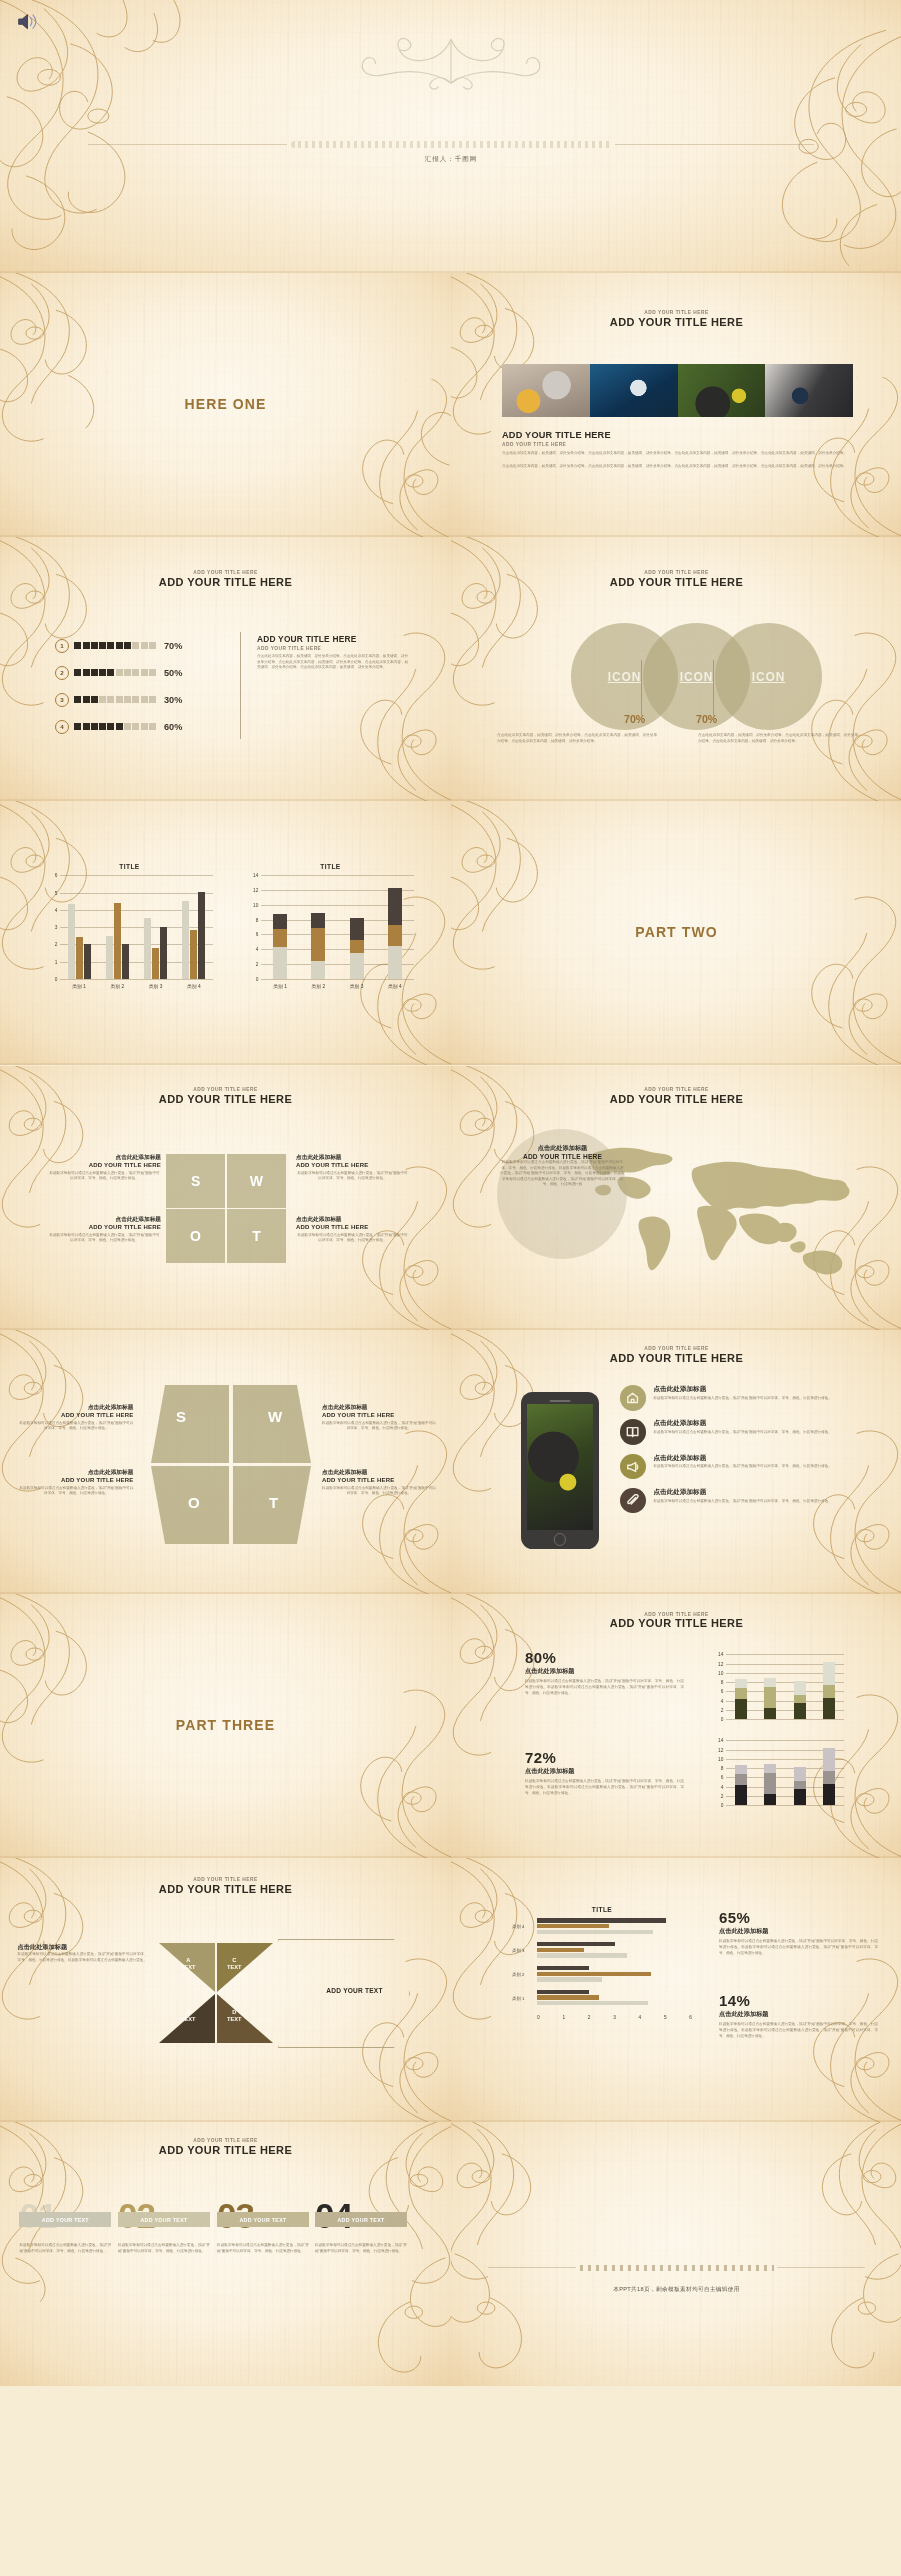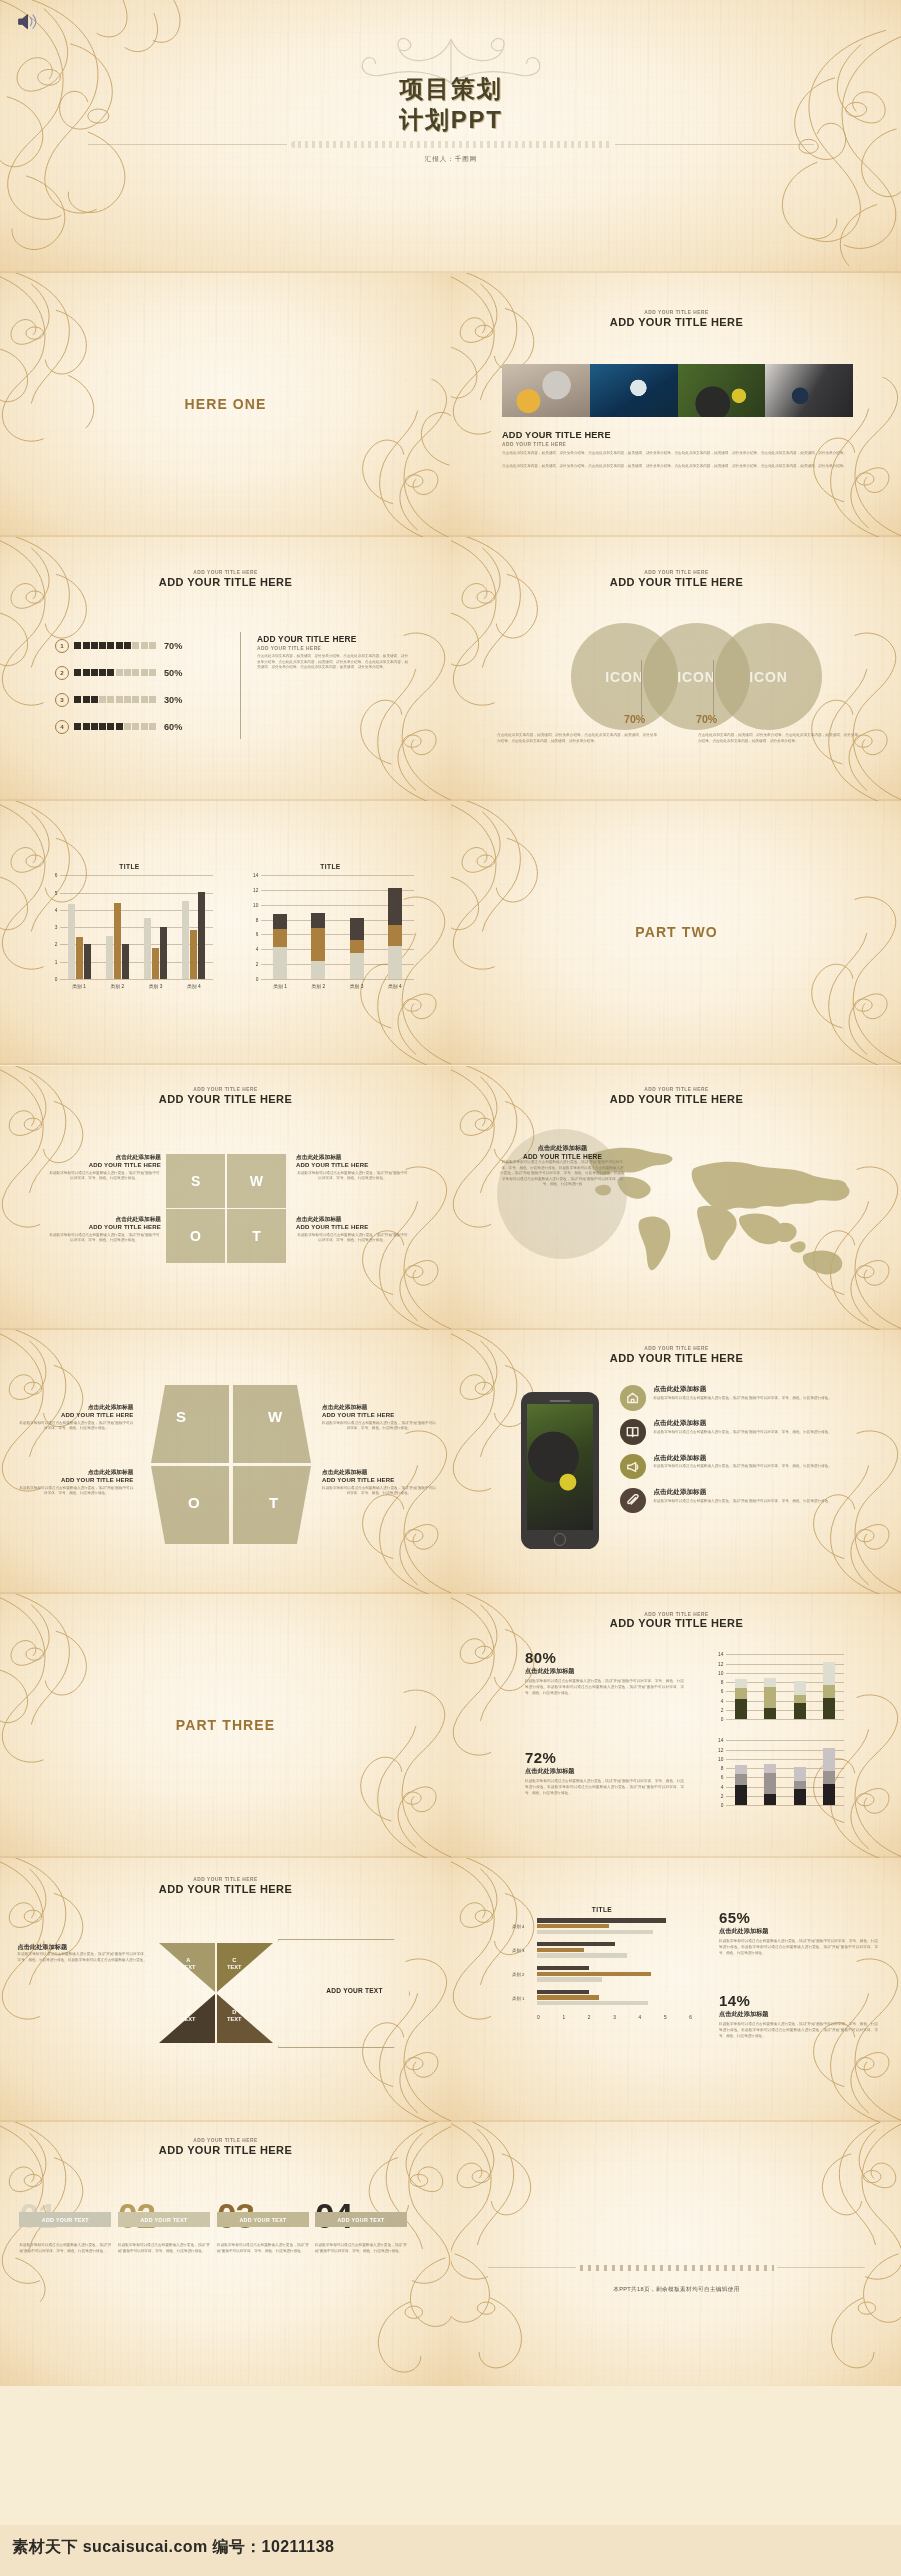--- a/index.html
+++ b/index.html
@@ -130,21 +130,21 @@
   #s4 .side{ position:absolute; left:257px; top:97px; width:151px;}
   #s4 .side .enhead{ font-size:8.4px; }
   #s4 .side .kicker{ text-align:left; margin:1.8px 0 3.5px;}
 
   
   #s5{ left:451px; top:537px; }
   #s5 .hdr{ position:absolute; left:0; right:0; top:33px; }
   #s5 .circ{
     position:absolute; top:86px; width:107px; height:107px; border-radius:50%;
     background:rgba(176,166,124,.62); display:flex; align-items:center; justify-content:center;
-    color:#f2efe3; font-size:14px; font-weight:700; letter-spacing:0.9px;
+    color:#f2efe3; font-size:12px; font-weight:700; letter-spacing:0.9px;text-decoration:underline;
   }
   #s5 .c1{ left:120px; } #s5 .c2{ left:192px; } #s5 .c3{ left:264px; }
   #s5 .lead{ position:absolute; width:0.9px; background:#a79a7e; }
   #s5 .l1{ left:190px; top:123px; height:55px;} #s5 .l2{ left:262px; top:123px; height:55px;}
   #s5 .p1{ position:absolute; left:173px; top:176px; font-size:10.6px; font-weight:700; color:#9a7337;}
   #s5 .p2{ position:absolute; left:245px; top:176px; font-size:10.6px; font-weight:700; color:#9a7337;}
   #s5 .t1{ position:absolute; left:46px; top:196px; width:160px;}
   #s5 .t2{ position:absolute; left:247px; top:196px; width:160px;}
 
   
@@ -352,24 +352,20 @@
 
   <svg class="speaker" viewBox="0 0 26 22">
     <path d="M3 8 h4 l6 -5 v16 l-6 -5 h-4 z" fill="#3a3a5a" stroke="#2a2a44" stroke-width="1"></path>
     <path d="M16 6 q4 5 0 10 M19 3 q7 8 0 16" fill="none" stroke="#6f86c8" stroke-width="1.2"></path>
   </svg>
 
   <div class="rule-l"></div>
   <div class="rule-r"></div>
   <div class="dotrule"></div>
 
-  <div class="bigtitle">
-    <div>项目策划</div>
-    <div>计划PPT</div>
-  </div>
   <div class="reporter">汇报人：千图网</div>
 </div>
 
 <div class="slide half sep-bottom" id="s2">
   <div class="papergrain"></div>
   <div class="orn" style="left:-10.6px;top:-5.3px;width:132px;height:176px;">
     <svg viewBox="0 0 150 200">
           <g>
       <path d="M8 8 C48 24 70 54 62 92 C56 122 24 130 16 160 C10 186 38 204 62 194"></path>
       <path d="M26 4 C70 18 98 46 90 84 C84 114 54 126 48 154"></path>
@@ -1398,22 +1394,15 @@
     </g>
         </svg>
   </div>
 
   <div class="rl rll"></div>
   <div class="rl rlr"></div>
   <div class="dots"></div>
   <div class="note">本PPT共18页，剩余模板素材均可自主编辑使用</div>
 </div>
 
-<div id="footer">
-  <div class="wm">
-    <span>素材天下</span>
-    <span class="site">sucaisucai.com</span>
-    <span>编号：</span><span>10211138</span>
-  </div>
-</div>
 
 </div>
 
 
 </body></html>

